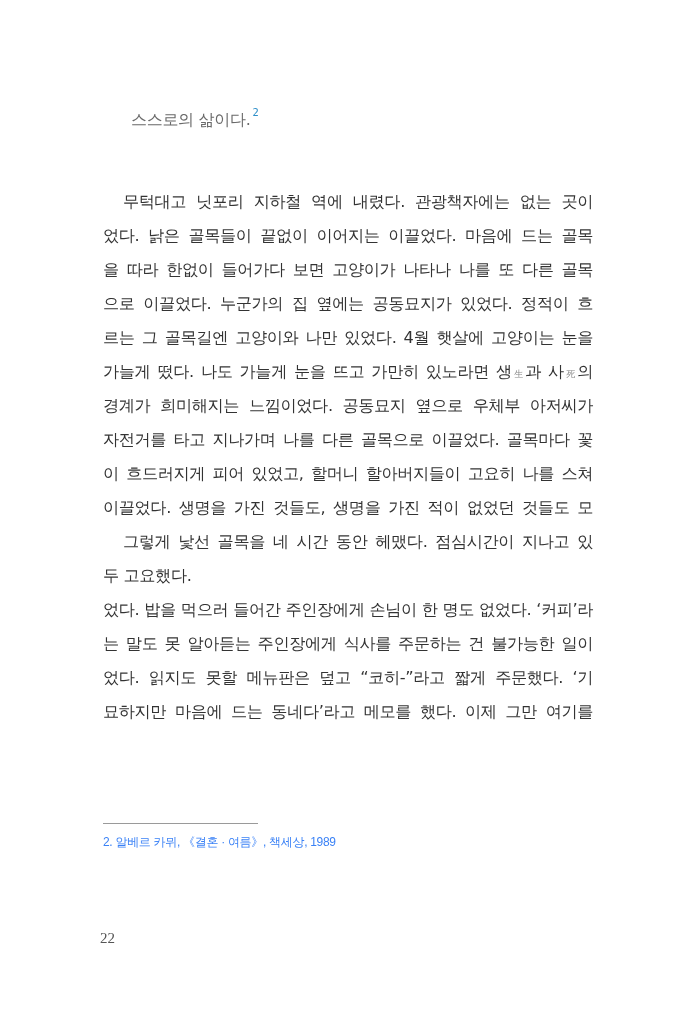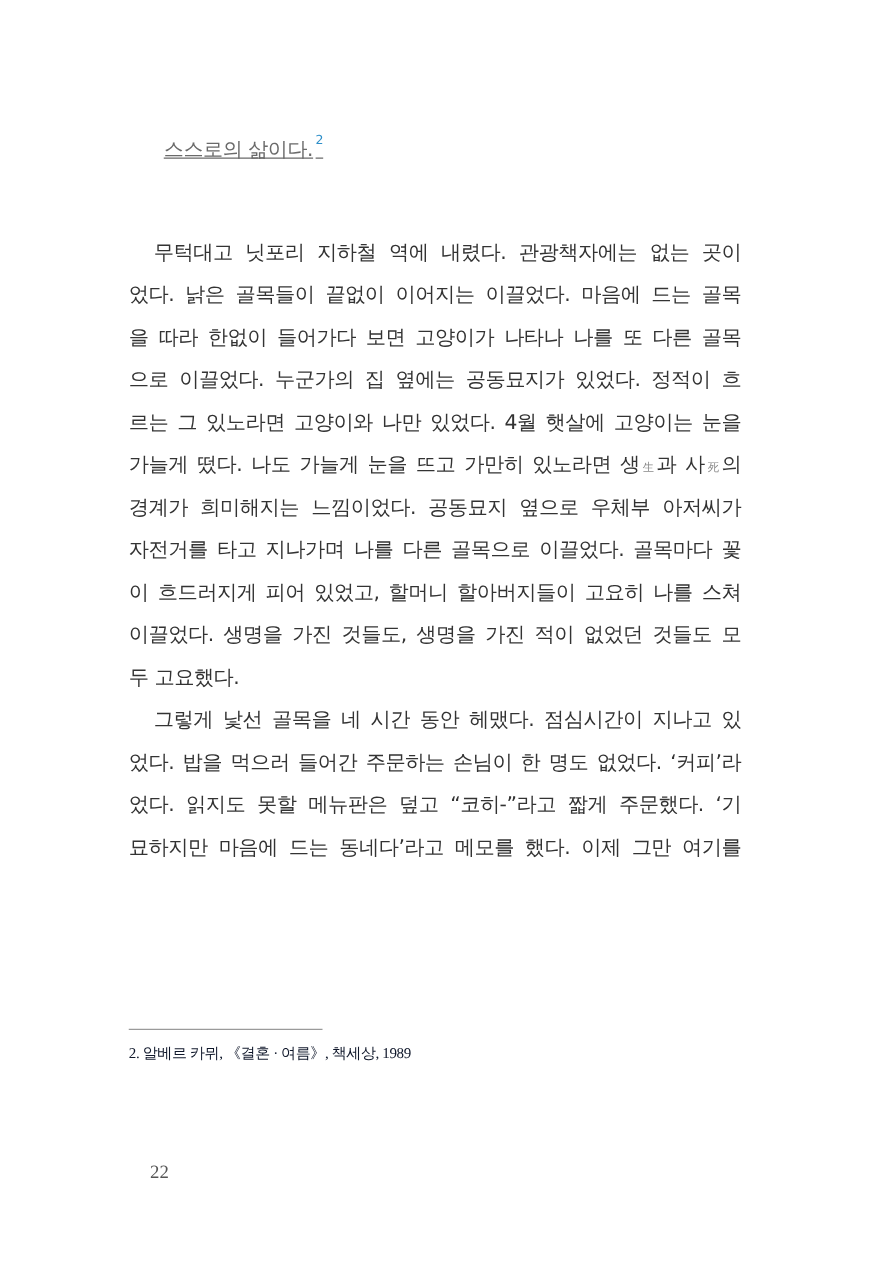--- a/index.html
+++ b/index.html
@@ -17,21 +17,20 @@
     }
     .quote {
       position: absolute;
       left: 131px;
       top: 110px;
       font-family: "DejaVu Sans", "Liberation Sans", sans-serif;
       font-size: 16px;
       color: #6a6a6a;
       letter-spacing: -0.3px;
       white-space: nowrap;
-      text-decoration: underline;
     }
     .quote sup {
       font-size: 10px;
       color: #2e8fc9;
       vertical-align: top;
       position: relative;
       top: -3px;
       margin-left: 2px;
     }
     .body-text {
@@ -67,57 +66,57 @@
       left: 103px;
       top: 823px;
       width: 155px;
       height: 1px;
       background: #9a9a9a;
     }
     .footnote {
       position: absolute;
       left: 103px;
       top: 834px;
-      font-family: Liberation Serif, serif;
+      font-family: Liberation Sans, sans-serif;
       font-size: 12px;
-      color: #0f172a;
+      color: #3b82f6;
       letter-spacing: -0.3px;
       white-space: nowrap;
     }
     .page-number {
       position: absolute;
       left: 100px;
       top: 930px;
       font-family: "Liberation Serif", "DejaVu Serif", serif;
       font-size: 15px;
       color: #555555;
-      margin-left: 20px;
     }
   </style>
 </head>
 <body>
 
 <div class="quote">
   <span>스스로의 삶이다.</span><sup>2</sup>
 </div>
 
 <div class="body-text">
   <div class="line indent">무턱대고 닛포리 지하철 역에 내렸다. 관광책자에는 없는 곳이</div>
   <div class="line">었다. 낡은 골목들이 끝없이 이어지는 이끌었다. 마음에 드는 골목</div>
   <div class="line">을 따라 한없이 들어가다 보면 고양이가 나타나 나를 또 다른 골목</div>
   <div class="line">으로 이끌었다. 누군가의 집 옆에는 공동묘지가 있었다. 정적이 흐</div>
-  <div class="line">르는 그 있노라면 고양이와 나만 있었다. 4월 햇살에 고양이는 눈을</div>
+  <div class="line">르는 그 골목길엔 고양이와 나만 있었다. 4월 햇살에 고양이는 눈을</div>
   <div class="line"><span>가늘게 떴다. 나도 가늘게 눈을 뜨고 가만히 있노라면 생</span><span class="hanja">生</span><span>과 사</span><span class="hanja">死</span><span>의</span></div>
   <div class="line">경계가 희미해지는 느낌이었다. 공동묘지 옆으로 우체부 아저씨가</div>
   <div class="line">자전거를 타고 지나가며 나를 다른 골목으로 이끌었다. 골목마다 꽃</div>
   <div class="line">이 흐드러지게 피어 있었고, 할머니 할아버지들이 고요히 나를 스쳐</div>
   <div class="line">이끌었다. 생명을 가진 것들도, 생명을 가진 적이 없었던 것들도 모</div>
+  <div class="line indent">그렇게 낯선 골목을 네 시간 동안 헤맸다. 점심시간이 지나고 있</div>
   <div class="line last">두 고요했다.</div>
-  <div class="line indent">그렇게 낯선 골목을 네 시간 동안 헤맸다. 점심시간이 지나고 있</div>
-  <div class="line">었다. 밥을 먹으러 들어간 주문하는 손님이 한 명도 없었다. ‘커피’라</div>
+  <div class="line">었다. 밥을 먹으러 들어간 주인장에게 손님이 한 명도 없었다. ‘커피’라</div>
+  <div class="line">는 말도 못 알아듣는 주인장에게 식사를 주문하는 건 불가능한 일이</div>
   <div class="line">었다. 읽지도 못할 메뉴판은 덮고 “코히-”라고 짧게 주문했다. ‘기</div>
   <div class="line">묘하지만 마음에 드는 동네다’라고 메모를 했다. 이제 그만 여기를</div>
 </div>
 
 <div class="footnote-rule"></div>
 <div class="footnote">2. 알베르 카뮈, 《결혼 · 여름》, 책세상, 1989</div>
 
 <div class="page-number">22</div>
 
 </body></html>

